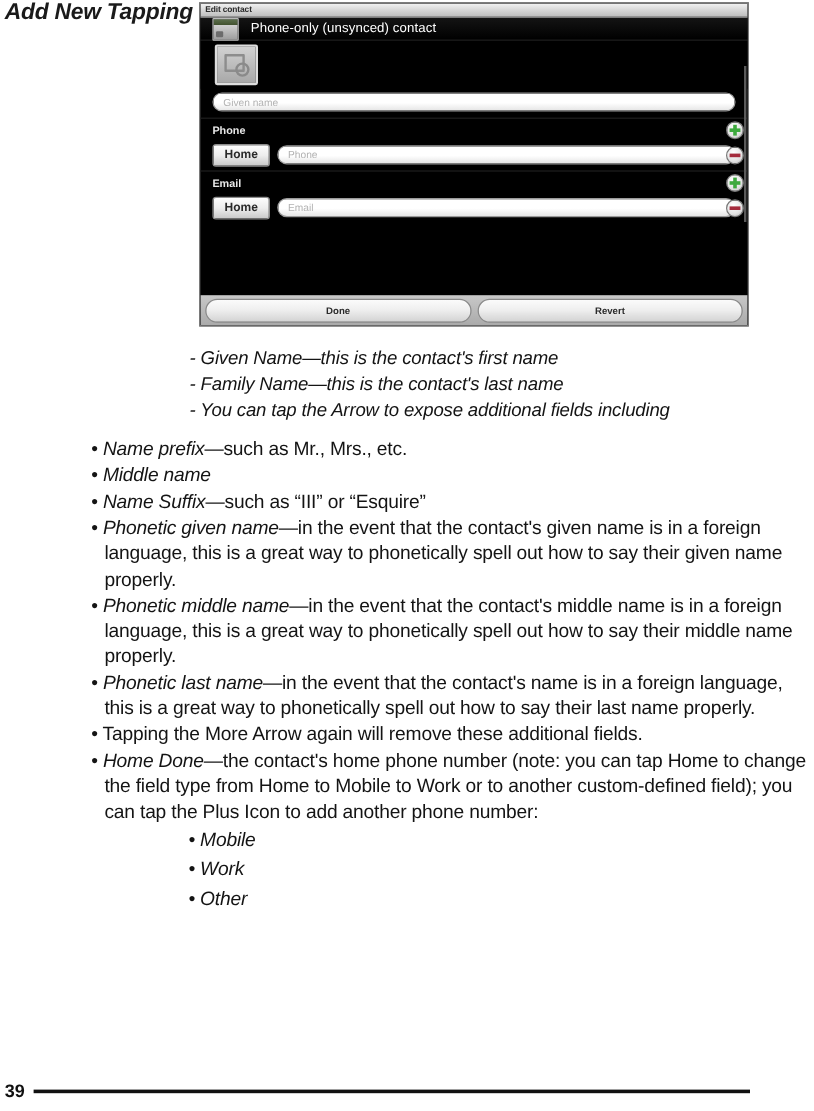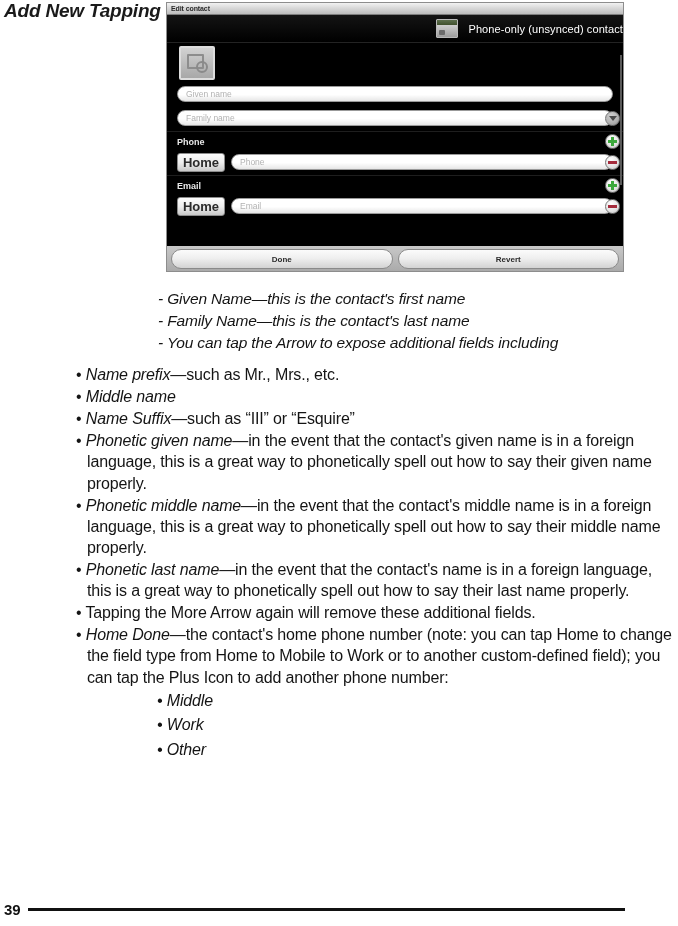--- a/index.html
+++ b/index.html
@@ -56,28 +56,27 @@
     color: #2b2b2b;
     line-height: 1;
     letter-spacing: -0.1px;
   }
   .sc-body {
     position: relative;
     height: 257px;
     background: #000;
   }
   .sc-accountbar {
-    height: 28px;
+    height: 19px;
     background: linear-gradient(to bottom, #141414 0%, #000000 100%);
     border-bottom: 1px solid #232323;
     display: flex;
     align-items: center;
     padding-left: 10px;
     box-sizing: border-box;
-    justify-content: flex-end;
   }
   .acct-icon {
     width: 20px;
     height: 17px;
     background: linear-gradient(to bottom, #5d6f4e 0%, #42522f 28%, #cfcfcf 30%, #9d9d9d 100%);
     border: 1px solid #b9b9b9;
     border-radius: 1px;
     position: relative;
     flex: none;
   }
@@ -169,21 +168,21 @@
   }
   .sc-typebtn {
     width: 46px;
     height: 17px;
     border-radius: 3px;
     background: linear-gradient(to bottom, #fdfdfd 0%, #ededed 50%, #c9c9c9 100%);
     border: 1px solid #8c8c8c;
     display: flex;
     align-items: center;
     justify-content: center;
-    font-size: 13px;
+    font-size: 10px;
     font-weight: bold;
     color: #2a2a2a;
     margin-right: 6px;
     flex: none;
   }
 
   .circ-btn {
     width: 15px; height: 15px;
     border-radius: 50%;
     flex: none;
@@ -365,24 +364,20 @@
     </div>
 
     <div class="sc-photo-row">
       <div class="photo-placeholder"></div>
     </div>
 
     <div class="sc-field-row">
       <div class="sc-input">Given name</div>
     </div>
 
-    <div class="sc-field-row">
-      <div class="sc-input">Family name</div>
-      <span class="circ-btn circ-chevron"></span>
-    </div>
 
     <div class="sc-section-head">
       <span class="sc-section-title">Phone</span>
       <span class="circ-btn circ-plus"></span>
     </div>
 
     <div class="sc-field-row">
       <div class="sc-typebtn">Home</div>
       <div class="sc-input">Phone</div>
       <span class="circ-btn circ-minus"></span>
@@ -423,21 +418,21 @@
     <li>• <em>Middle name</em><span></span></li>
     <li>• <em>Name Suffix</em><span>—such as “III” or “Esquire”</span></li>
     <li>• <em>Phonetic given name</em><span>—in the event that the contact's given name is in a foreign language, this is a great way to phonetically spell out how to say their given name properly.</span></li>
     <li>• <em>Phonetic middle name</em><span>—in the event that the contact's middle name is in a foreign language, this is a great way to phonetically spell out how to say their middle name properly.</span></li>
     <li>• <em>Phonetic last name</em><span>—in the event that the contact's name is in a foreign language, this is a great way to phonetically spell out how to say their last name properly.</span></li>
     <li>• <span>Tapping the More Arrow again will remove these additional fields.</span></li>
     <li>• <em>Home Done</em><span>—the contact's home phone number (note: you can tap Home to change the field type from Home to Mobile to Work or to another custom-defined field); you can tap the Plus Icon to add another phone number:</span></li>
   </ul>
 
   <ul class="deep-list">
-    <li>• Middle</li>
+    <li>• Mobile</li>
     <li>• Work</li>
     <li>• Other</li>
   </ul>
 
 </div>
 
 <div class="footer">
   <span class="folio">39</span>
   <span class="folio-rule"></span>
 </div>

